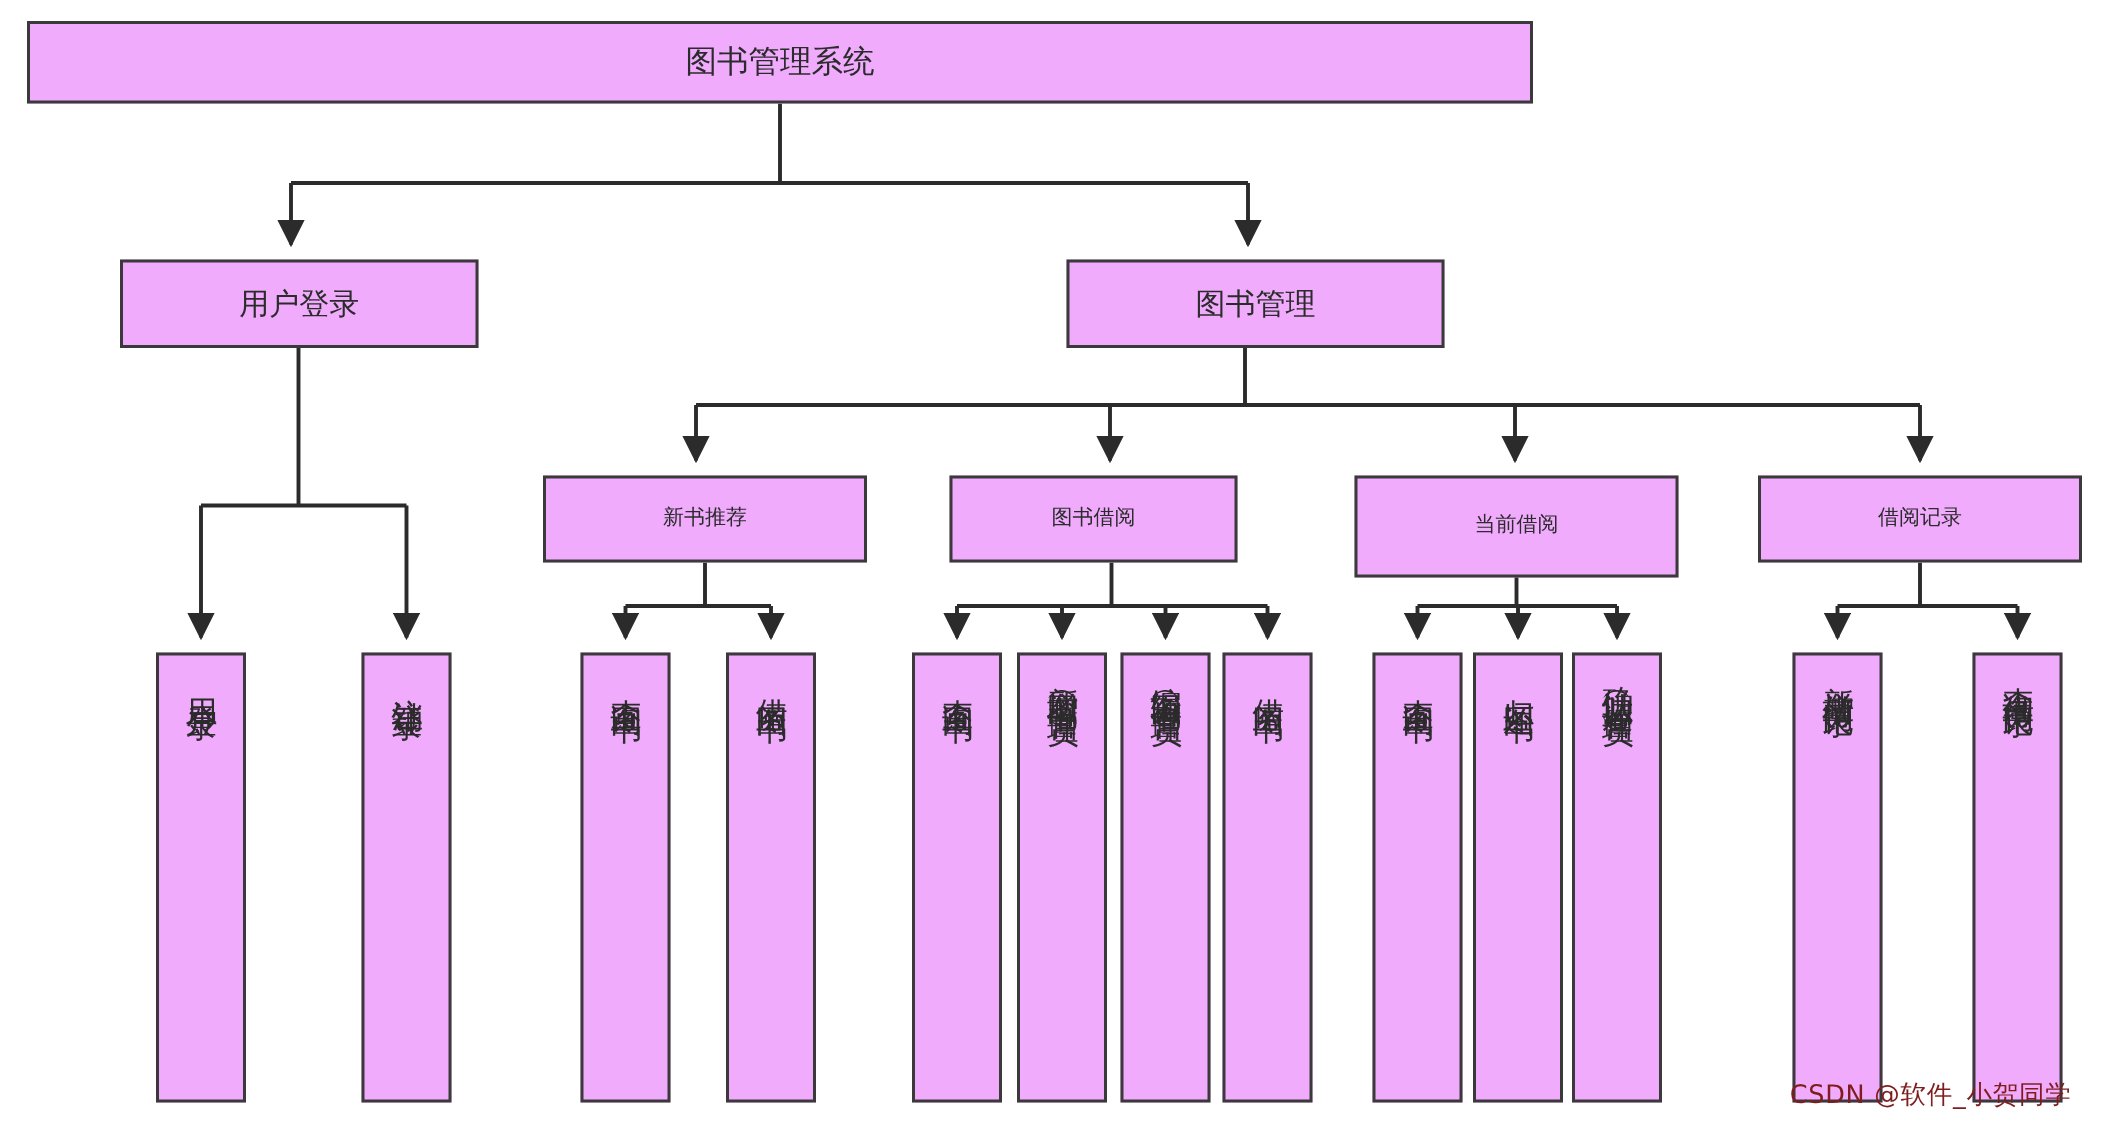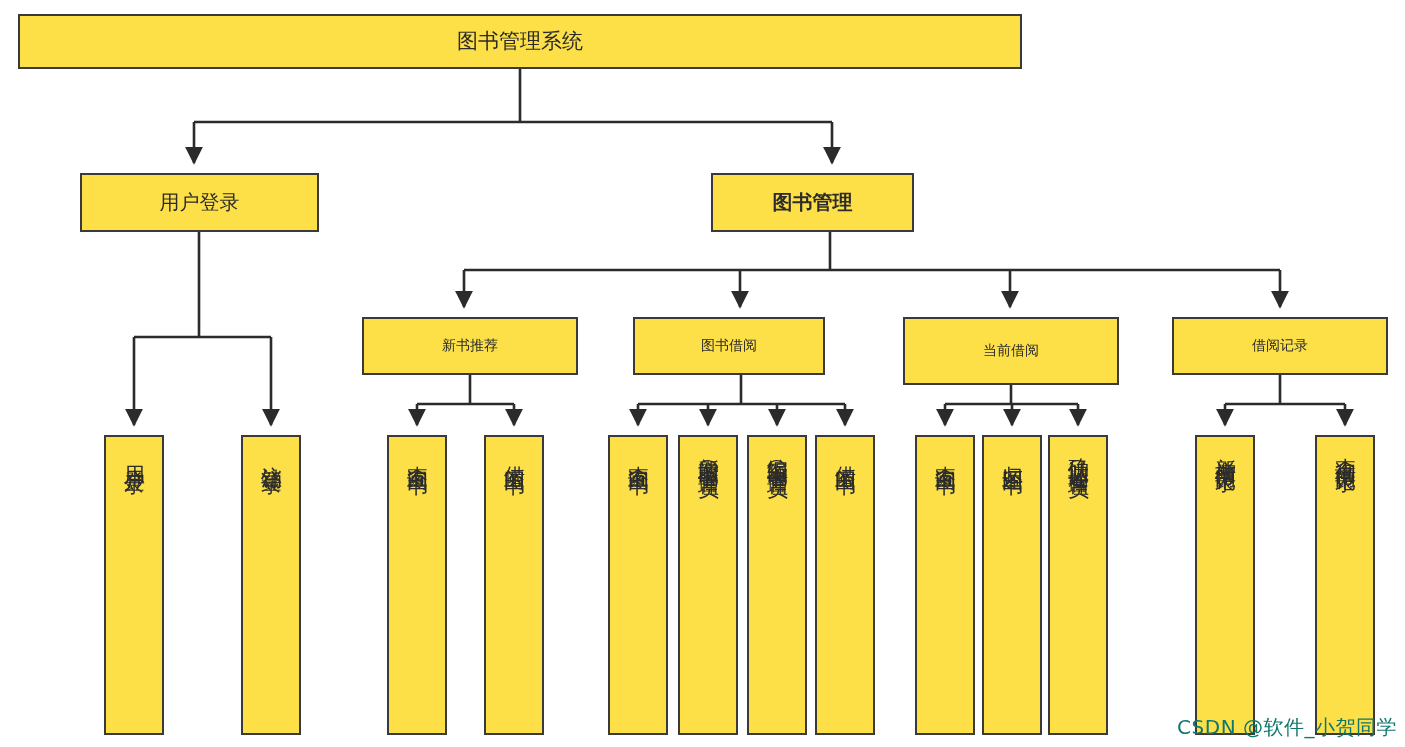--- a/index.html
+++ b/index.html
@@ -5,21 +5,21 @@
   html,body{margin:0;padding:0;background:#ffffff;}
   body{
     width:1405px;height:747px;
     font-family:"DejaVu Sans","Liberation Sans",sans-serif;
     overflow:hidden;position:relative;
   }
   #canvas{position:absolute;left:0;top:0;width:1405px;height:747px;}
   .node-box{
     position:absolute;
     box-sizing:border-box;
-    background:#fde047;
+    background:#f0abfc;
     border:2px solid #3a3a3a;
     display:flex;
     align-items:center;
     justify-content:center;
   }
   .node-label{
     color:#2b2b2b;
     line-height:1.12;
     text-align:center;
     white-space:pre;
@@ -32,23 +32,23 @@
     writing-mode:vertical-rl;
     text-orientation:upright;
     font-size:21px;
     letter-spacing:3px;
     padding-top:12px;
     line-height:1.0;
   }
   .leaf.tall .node-label{padding-top:4px;}
   .watermark{
     position:absolute;
-    right:8px;bottom:6px;
-    font-size:20px;
-    color:#0f766e;
+    right:24px;bottom:6px;
+    font-size:17px;
+    color:#7f1d1d;
     letter-spacing:0.5px;
     user-select:none;
     pointer-events:none;
   }
 </style>
 </head>
 <body>
 
 <svg id="canvas" viewBox="0 0 1405 747">
   <defs>
@@ -113,21 +113,21 @@
 </svg>
 
 <div class="node-box lvl0" style="left:18px;top:14px;width:1004px;height:55px;">
   <span class="node-label">图书管理系统</span>
 </div>
 
 <div class="node-box lvl1" style="left:80px;top:173px;width:239px;height:59px;">
   <span class="node-label">用户登录</span>
 </div>
 
-<div class="node-box lvl1" style="left:711px;top:173px;width:203px;height:59px;font-weight:bold;">
+<div class="node-box lvl1" style="left:711px;top:173px;width:252px;height:59px;">
   <span class="node-label">图书管理</span>
 </div>
 
 <div class="node-box lvl2" style="left:362px;top:317px;width:216px;height:58px;">
   <span class="node-label">新书推荐</span>
 </div>
 
 <div class="node-box lvl2" style="left:633px;top:317px;width:192px;height:58px;">
   <span class="node-label">图书借阅</span>
 </div>

